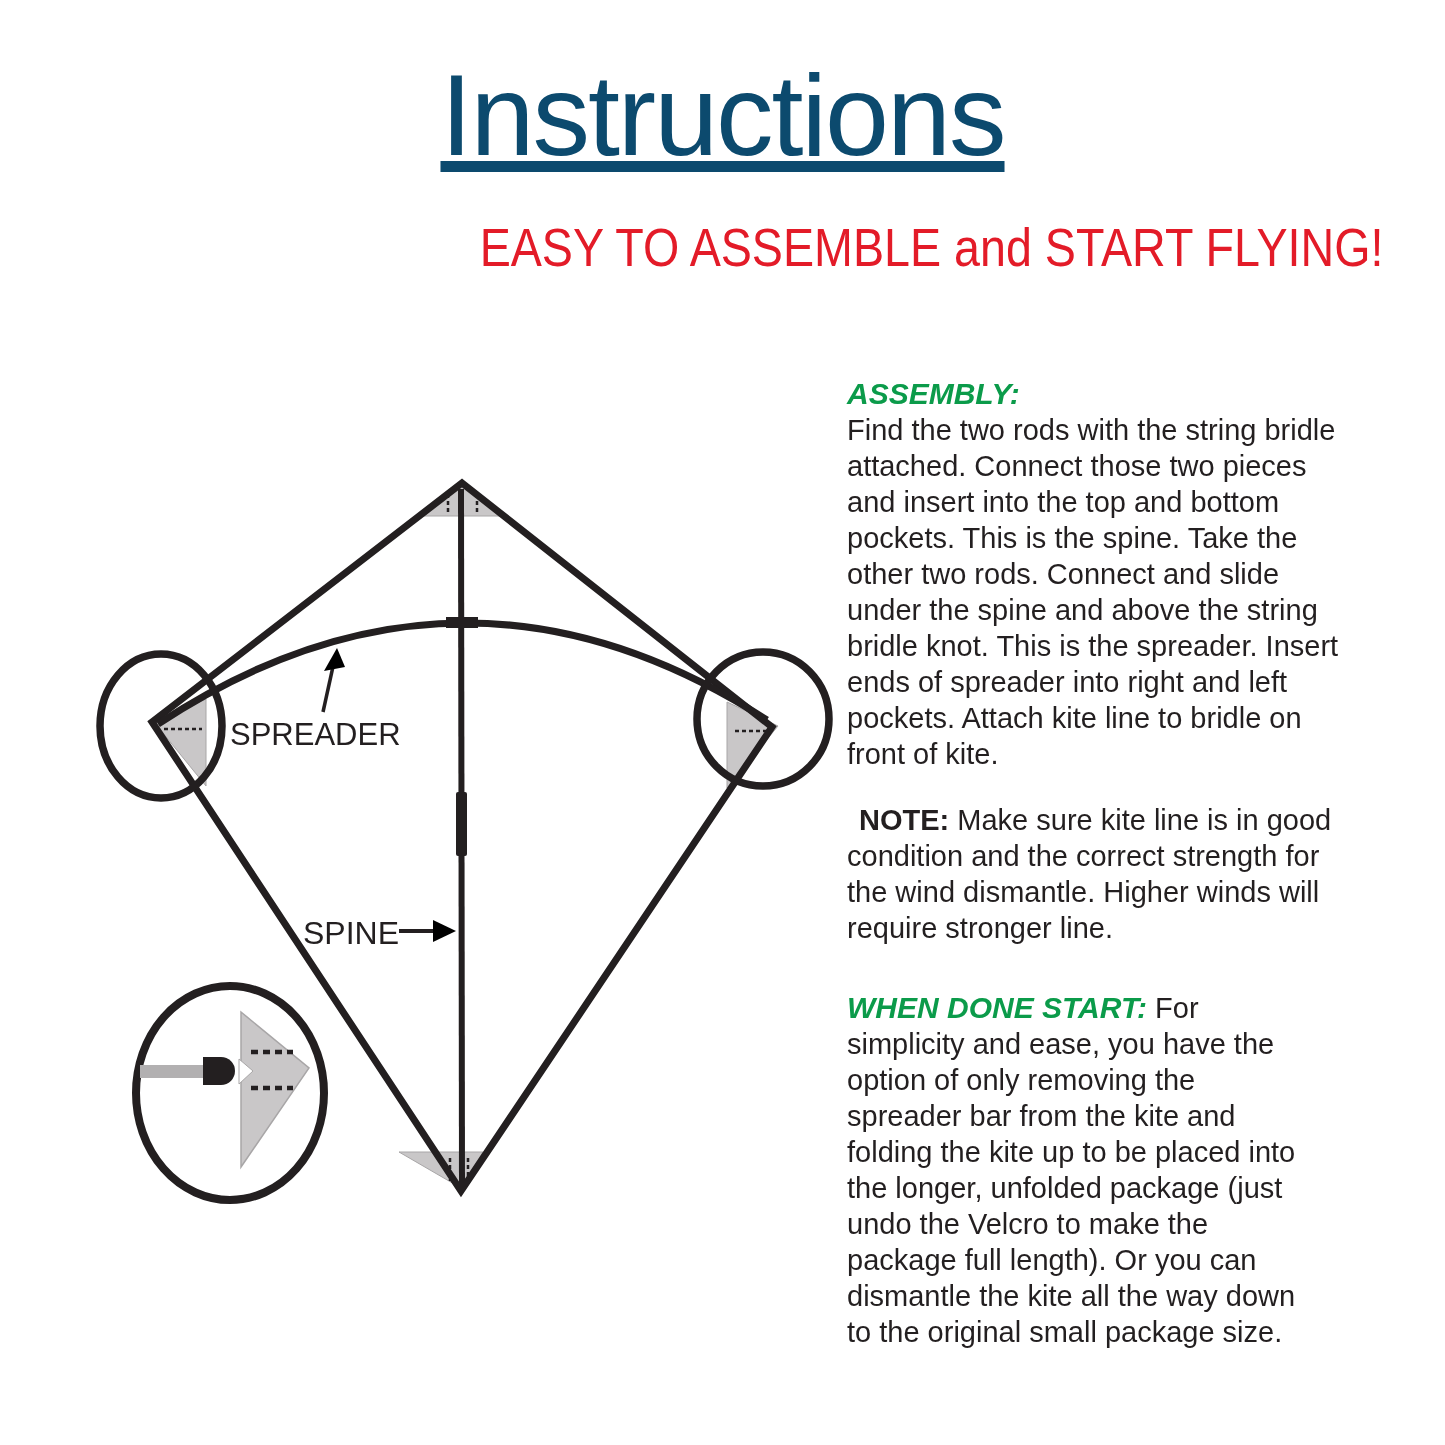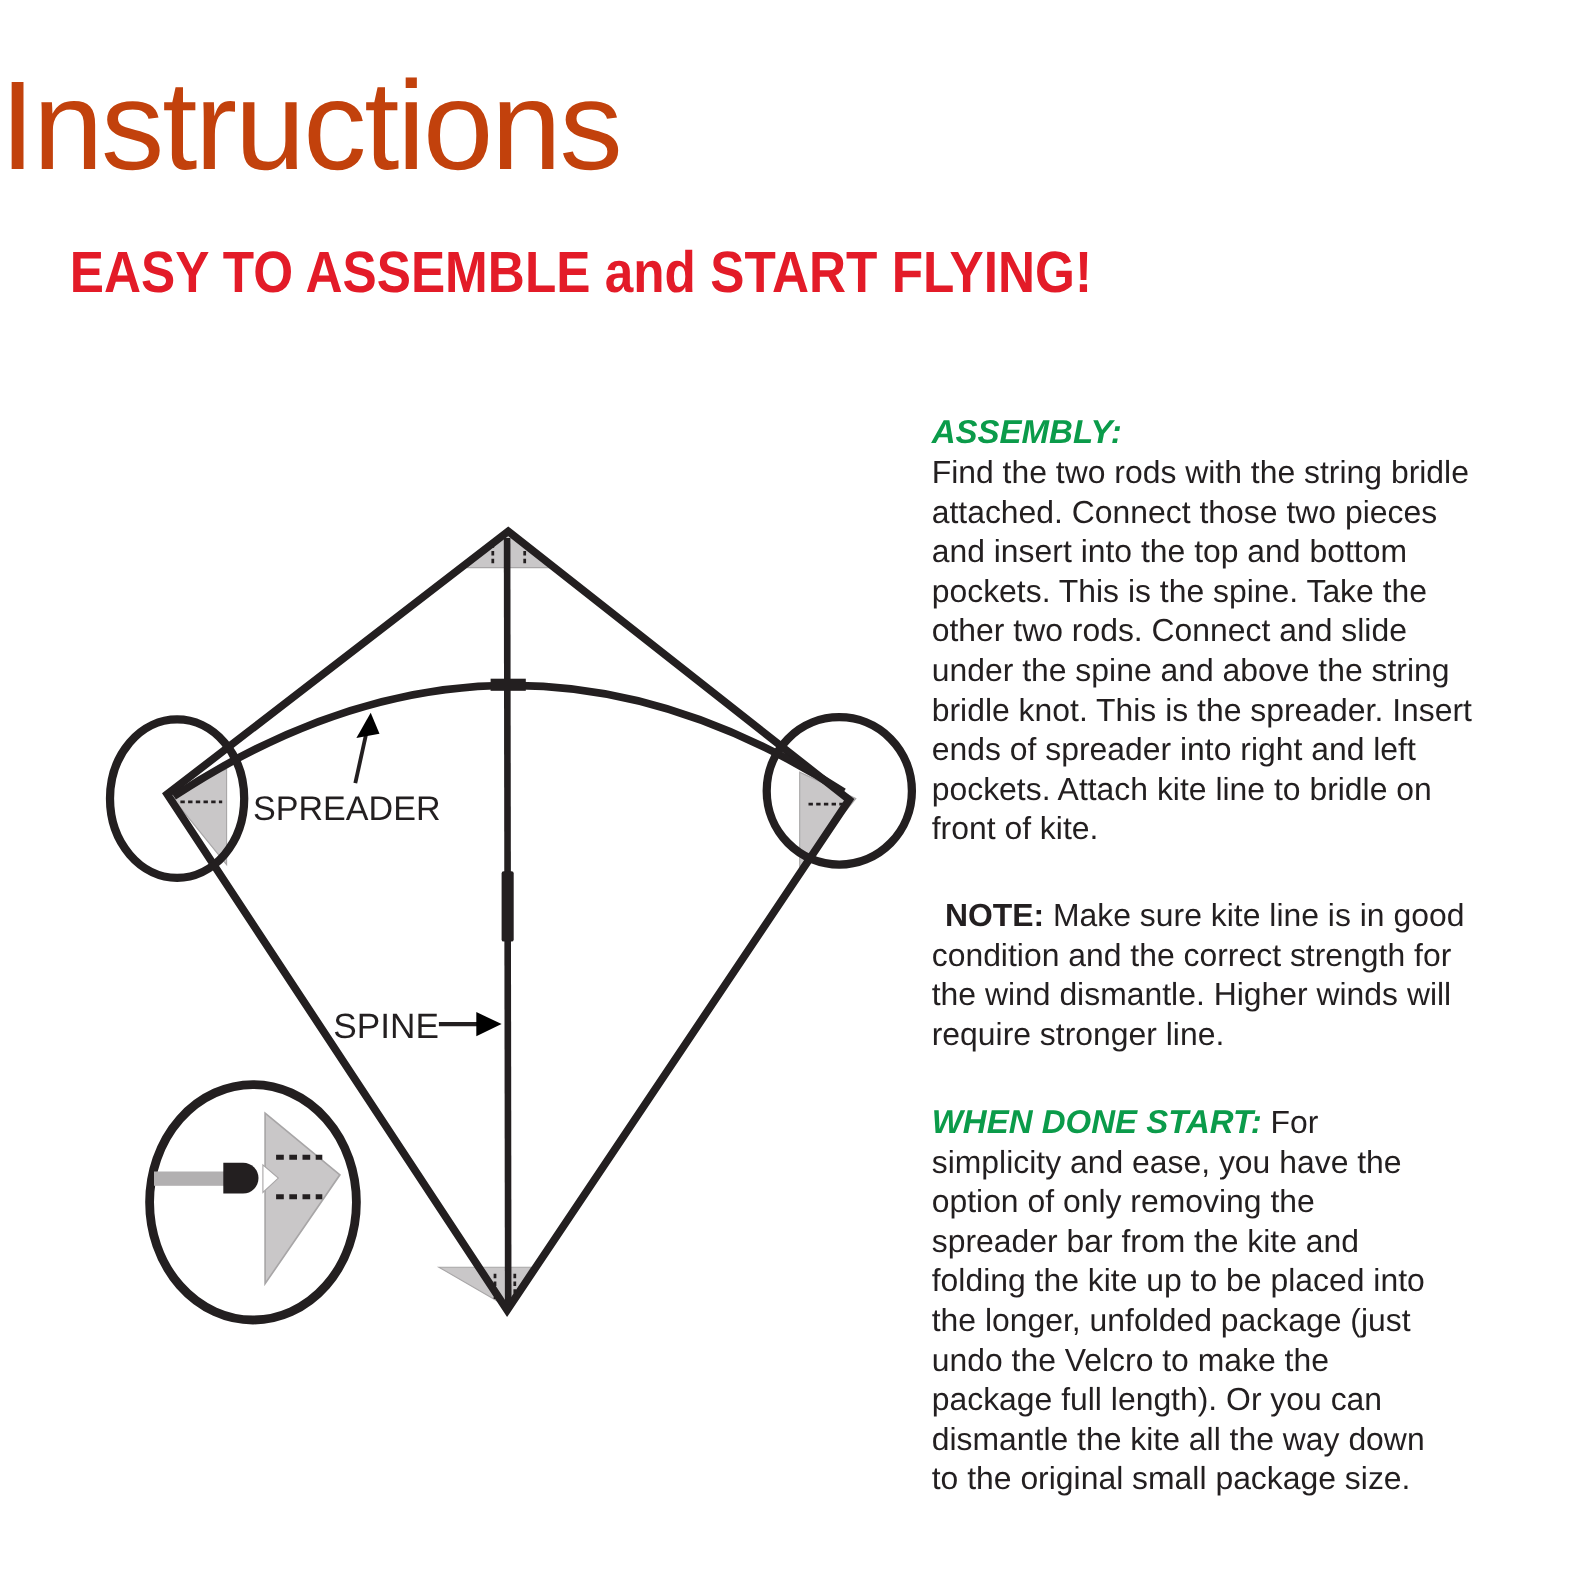--- a/index.html
+++ b/index.html
@@ -5,47 +5,47 @@
   html,body{margin:0;padding:0;background:#ffffff;}
   .page{
     position:relative;
     width:1445px;height:1445px;
     background:#ffffff;
     font-family:"Liberation Sans", sans-serif;
     overflow:hidden;
   }
   .title{
     position:absolute;top:52px;left:0;right:0;
-    text-align:left;
+    text-align:center;
     font-size:115px;font-weight:400;letter-spacing:-2px;
-    color:#c2410c;line-height:1.1;margin:0;
+    color:#0c4a6e;line-height:1.1;margin:0;text-decoration:underline;
   }
   .subtitle{
     position:absolute;top:219px;left:0;right:0;
-    text-align:left;color:#e31b28;
-    font-size:53px;font-weight:700;line-height:1.1;margin:0;
+    text-align:right;color:#e31b28;
+    font-size:53px;font-weight:400;line-height:1.1;margin:0;
   }
   .subtitle span{display:inline-block;transform:scaleX(.88);transform-origin:50% 50%;white-space:nowrap;}
   .diagram{position:absolute;left:0;top:0;width:1445px;height:1445px;}
   .diagram text{font-family:"Liberation Sans", sans-serif;fill:#231f20;}
   .col{
     position:absolute;left:847px;top:376px;width:516px;
     color:#231f20;
   }
   .body{
     white-space:pre-line;
     font-size:29px;line-height:36px;color:#231f20;
   }
   .heading{
     color:#0b9b4a;font-weight:700;font-style:italic;
     font-size:30px;line-height:36px;
   }
   .heading.inline{display:inline;}
   .b{font-weight:700;margin-left:12px;}
-  .para-assembly{margin:0 0 43px 0;}
+  .para-assembly{margin:0 0 30px 0;}
   .para-note{margin:0 0 44px 0;}
   .para-done{margin:0;}
 </style>
 </head>
 <body>
 
 <div class="page">
 
   <h1 class="title">Instructions</h1>
   <div class="subtitle"><span>EASY TO ASSEMBLE and START FLYING!</span></div>

